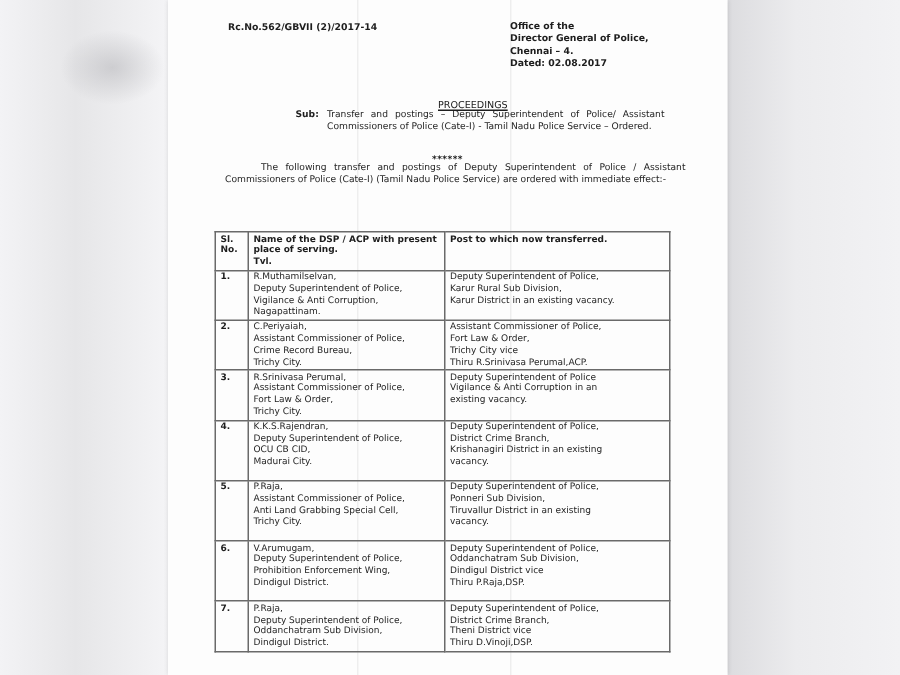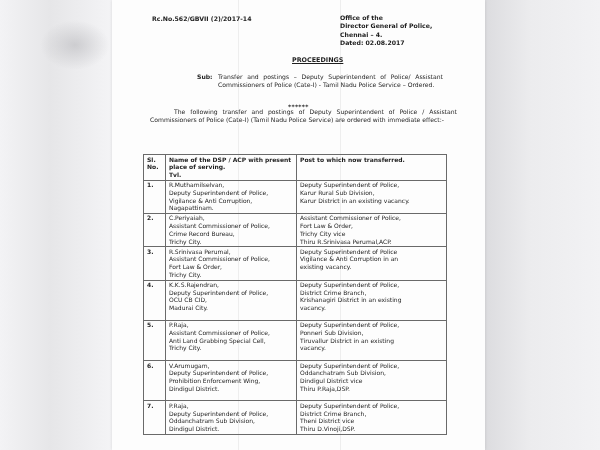--- a/index.html
+++ b/index.html
@@ -23,21 +23,21 @@
   }
   .paper {
     position: absolute; left: 112px; top: 0; width: 373px; height: 450px;
     background: #fdfdfd;
     box-shadow: 0 0 3px rgba(0,0,0,0.12);
   }
   .fold { position: absolute; top: 0; width: 1px; height: 450px; background: rgba(0,0,0,0.06); }
 
   .ref { position: absolute; left: 152px; top: 15px; font-size: 6.2px; font-weight: bold; }
   .office { position: absolute; left: 340px; top: 14px; font-size: 6.2px; font-weight: bold; line-height: 8.3px; }
-  .proc { position: absolute; left: 292px; top: 56px; font-size: 6.4px; font-weight: bold; text-decoration: underline; }
+  .proc { position: absolute; left: 292px; top: 66px; font-size: 6.4px; font-weight: normal; text-decoration: underline; }
   .sub-label { position: absolute; left: 197px; top: 73px; font-size: 6.1px; font-weight: bold; }
   .sub-text { position: absolute; left: 218px; top: 73px; width: 225px; font-size: 6.1px; line-height: 8.1px; text-align: justify; }
   .stars { position: absolute; left: 288px; top: 103px; font-size: 6px; font-weight: bold; letter-spacing: 0.3px; }
   .intro { position: absolute; left: 150px; top: 108px; width: 307px; font-size: 6.1px; line-height: 8.1px; text-align: justify; text-indent: 24px; }
 
   table.orders {
     position: absolute; left: 143px; top: 154px; width: 304px;
     border-collapse: collapse; font-size: 6px; line-height: 7.7px;
   }
   table.orders td, table.orders th {

